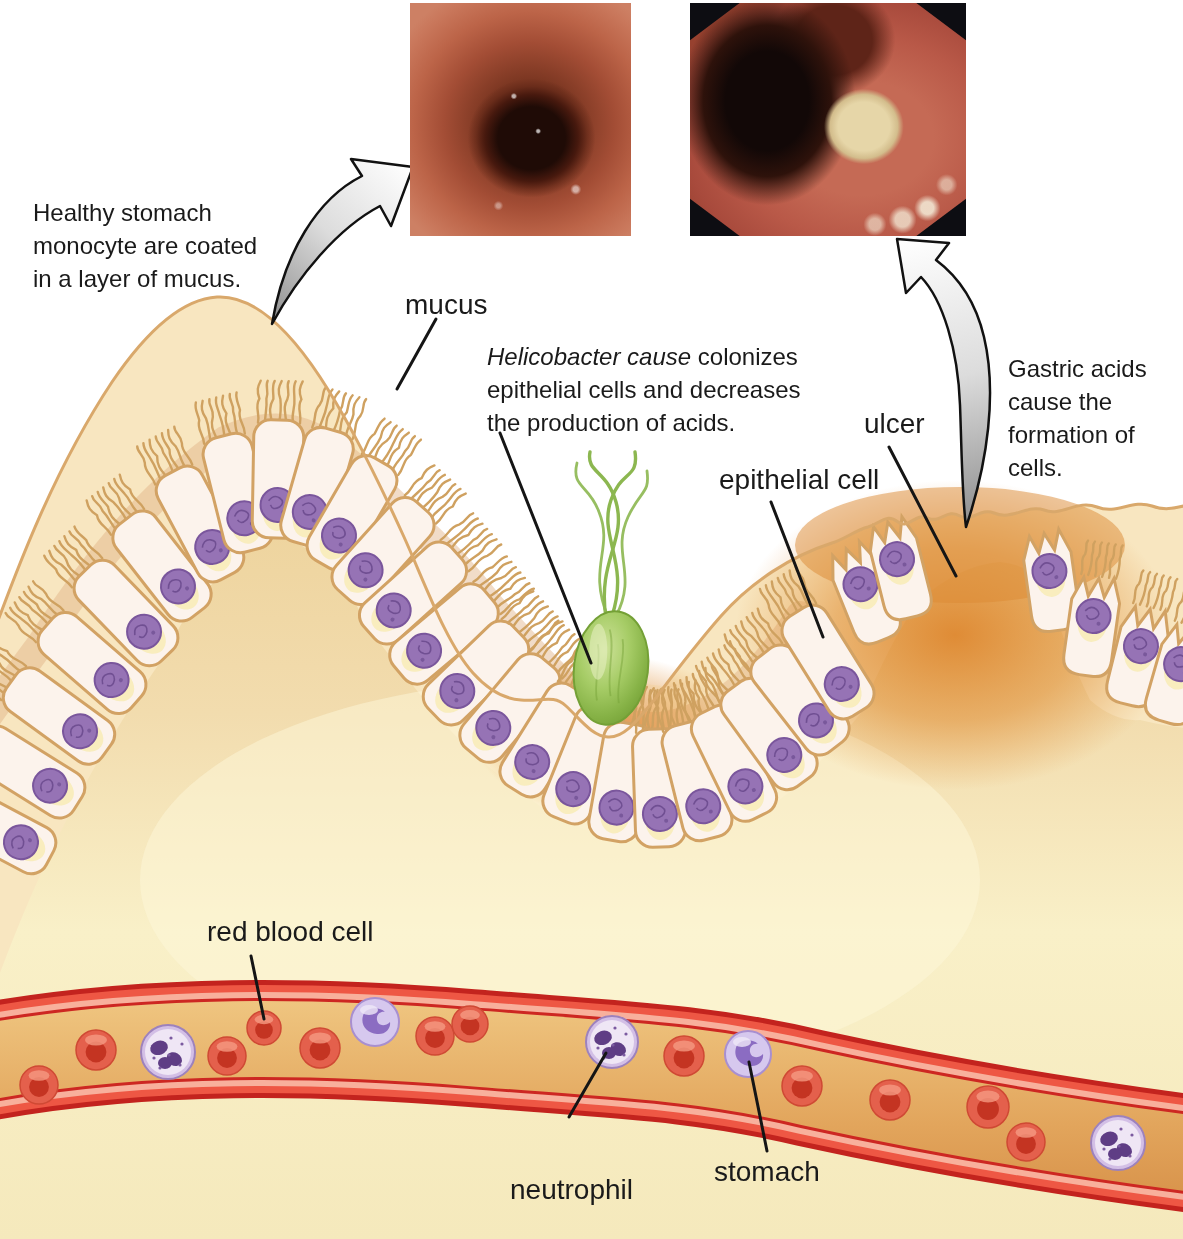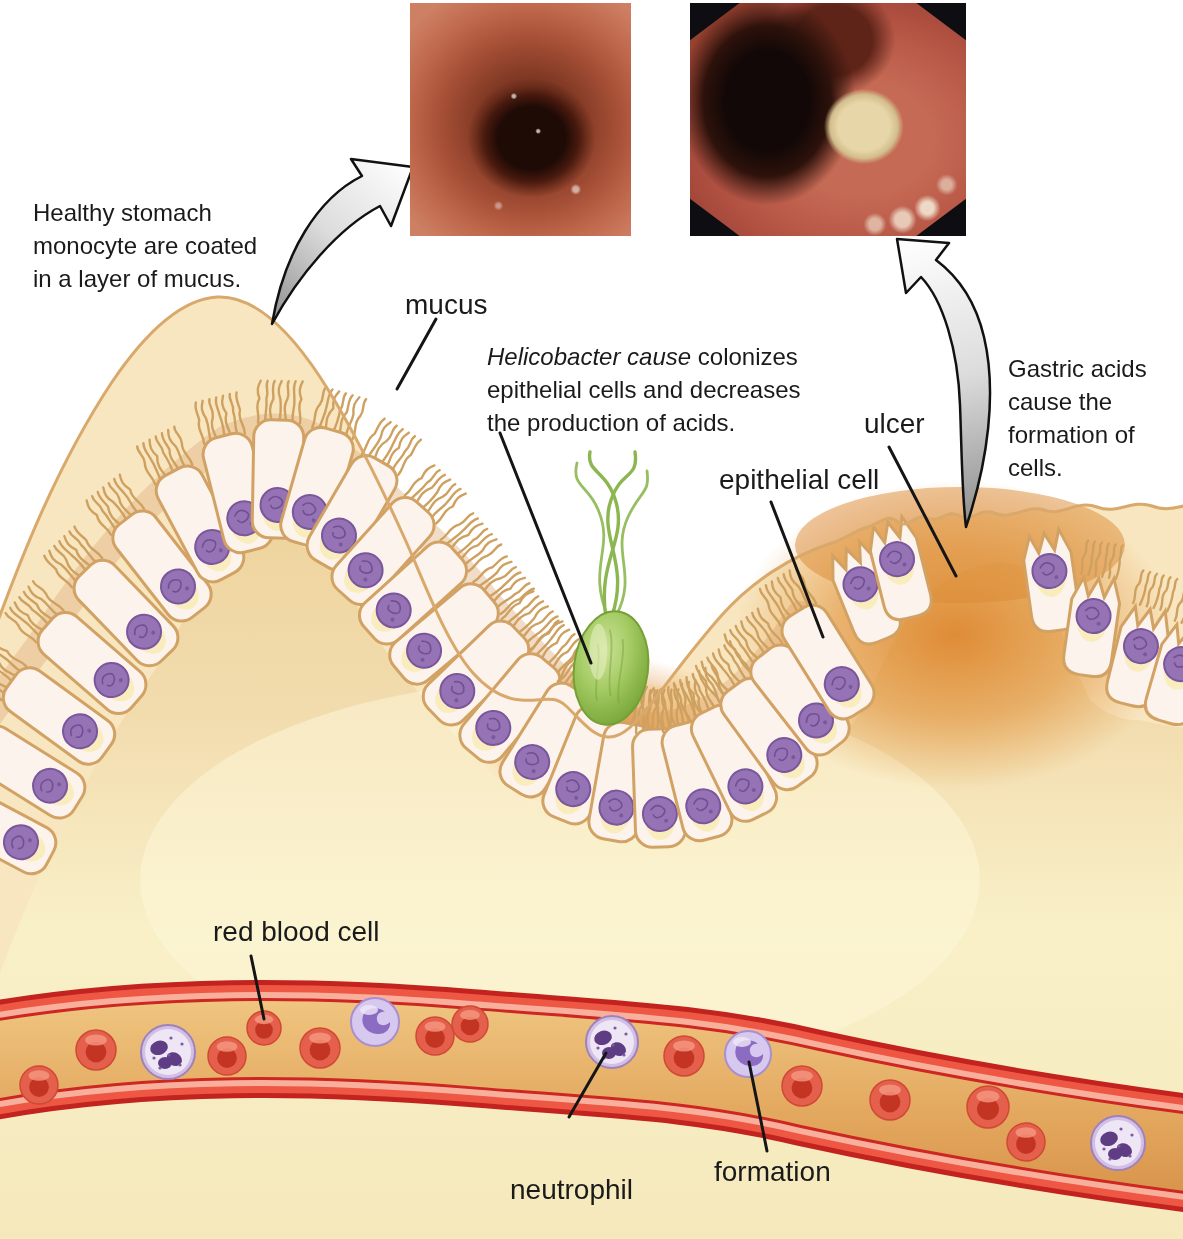--- a/index.html
+++ b/index.html
@@ -658,15 +658,15 @@
 <div class="photo photo2">
     <div class="oct"></div>
   </div>
 
 <div class="note" style="left:33px;top:196px;width:245px;">Healthy stomach monocyte are coated in a layer of mucus.</div>
 <div class="note" style="left:487px;top:340px;width:345px;"><i>Helicobacter cause</i><span> colonizes epithelial cells and decreases the production of acids.</span></div>
 <div class="note" style="left:1008px;top:352px;width:160px;">Gastric acids cause the formation of cells.</div>
 <div class="lbl" style="left:405px;top:289px;">mucus</div>
 <div class="lbl" style="left:690px;top:464px;margin-left:29px;">epithelial cell</div>
 <div class="lbl" style="left:864px;top:408px;">ulcer</div>
-<div class="lbl" style="left:213px;top:916px;">red blood cell</div>
+<div class="lbl" style="left:207px;top:916px;">red blood cell</div>
 <div class="lbl" style="left:510px;top:1174px;">neutrophil</div>
-<div class="lbl" style="left:714px;top:1156px;">formation</div>
+<div class="lbl" style="left:714px;top:1156px;">stomach</div>
 
 </body></html>

